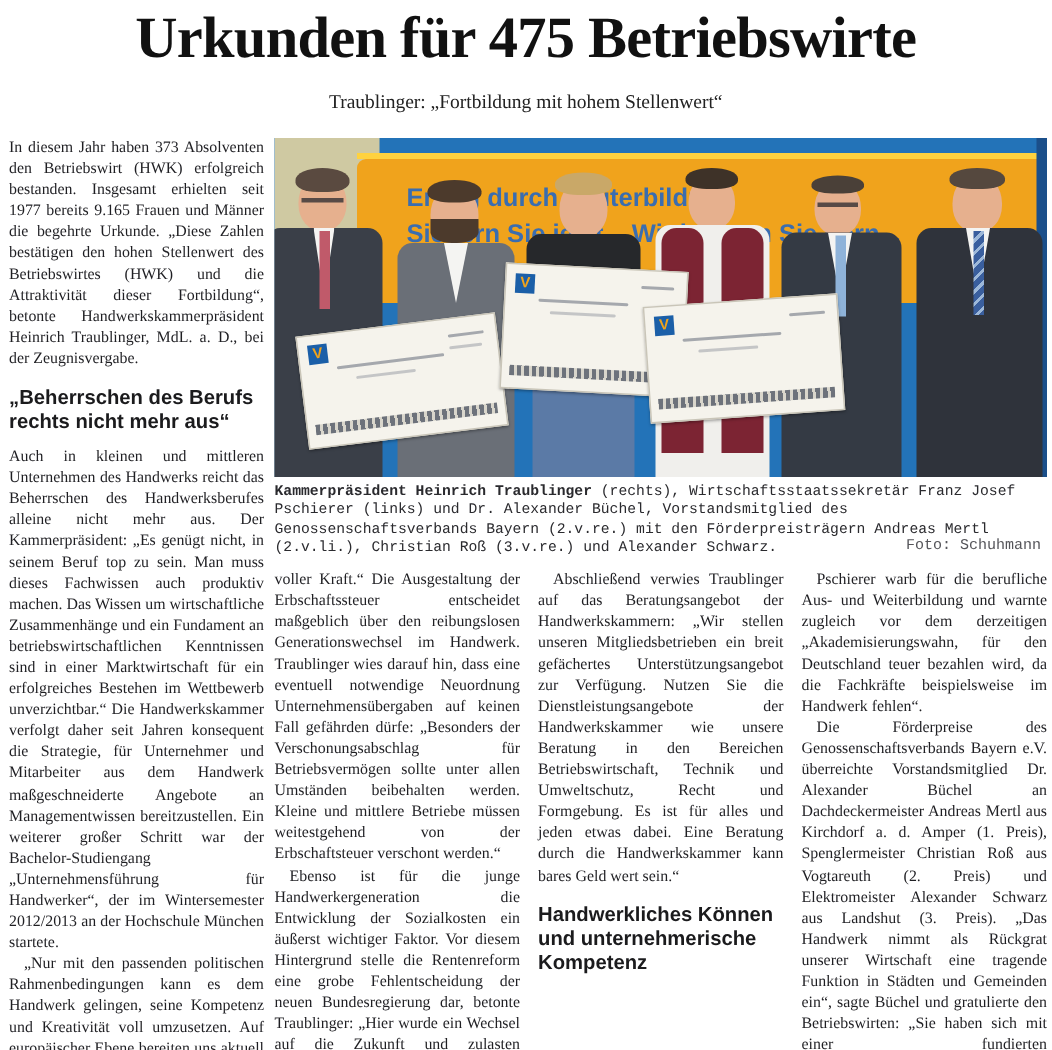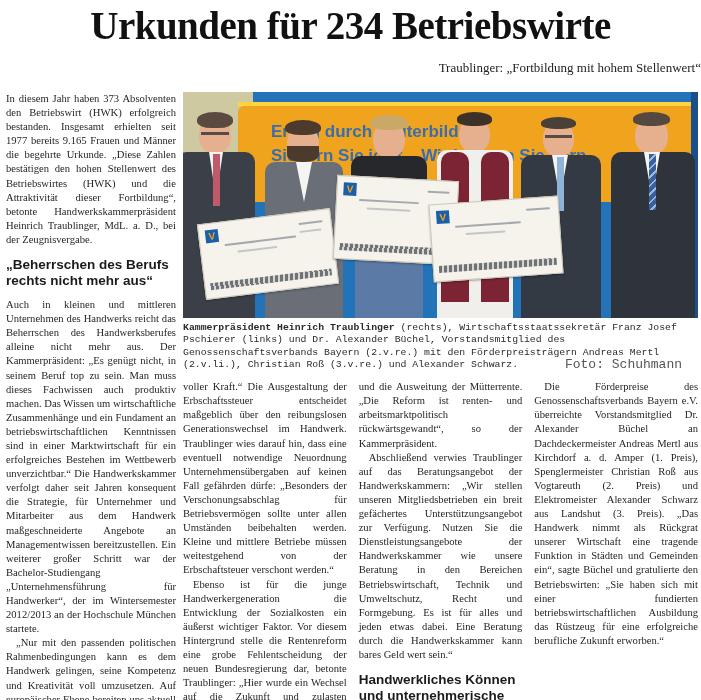--- a/index.html
+++ b/index.html
@@ -2,21 +2,21 @@
 <html lang="de"><head>
 <meta charset="utf-8">
 <style>
   html,body{margin:0;padding:0;background:#ffffff;}
   .page{position:relative;width:701px;height:700px;background:#fff;overflow:hidden;
         font-family:"Liberation Serif",serif;color:#1c1c1e;}
   
   .headline{position:absolute;left:0;top:4px;width:100%;text-align:center;
     font-family:"Liberation Serif",serif;font-weight:700;font-size:39px;line-height:1.12;
     letter-spacing:-0.5px;color:#111;}
-  .subhead{position:absolute;left:0;top:60px;width:100%;text-align:right;
+  .subhead{position:absolute;left:0;top:60px;width:100%;text-align:center;
     font-size:13px;color:#222;}
   
   .coltext{font-size:10.6px;line-height:14.1px;text-align:justify;color:#1f1f23;}
   .coltext p{margin:0;}
   .coltext p.indent{text-indent:10px;}
   .col1{position:absolute;left:6px;top:92px;width:170px;}
   .subheading{font-family:"Liberation Sans",sans-serif;font-weight:700;
     font-size:13.5px;line-height:16px;color:#1b1b1d;margin:10px 0 9px 0;text-align:left;}
   .right{position:absolute;left:183px;top:92px;width:515px;}
   .threecols{display:flex;gap:12px;margin-top:9px;}
@@ -48,28 +48,28 @@
     color:#f0a31c;font-family:"Liberation Sans",sans-serif;font-weight:700;font-size:10px;
     line-height:13px;text-align:center;}
   .scrib{position:absolute;height:2px;background:#8a8f98;border-radius:2px;opacity:.75;}
   .scrib.light{opacity:.45;}
   .check .band{position:absolute;left:4%;bottom:8px;width:92%;height:7px;
     background:repeating-linear-gradient(90deg,#6d727b 0 3px,#d9d6cc 3px 5px);}
   
   .caption{margin-top:4px;font-family:Liberation Mono, monospace;font-size:9.8px;
     line-height:12.3px;color:#2a2a2e;text-align:left;position:relative;}
   .caption b{font-weight:700;}
-  .credit{position:absolute;right:16px;bottom:0;font-size:13px;color:#55555a;}
+  .credit{position:absolute;right:4px;bottom:0;font-size:10px;color:#55555a;}
 </style>
 </head>
 <body>
 
 <div class="page">
 
-  <div class="headline">Urkunden für 234 Betriebswirte</div>
+  <div class="headline">Urkunden für 475 Betriebswirte</div>
   <div class="subhead">Traublinger: „Fortbildung mit hohem Stellenwert“</div>
 
   <div class="col1 coltext">
     <p>In diesem Jahr haben 373 Absolventen den Betriebswirt (HWK) erfolgreich bestanden. Insgesamt erhielten seit 1977 bereits 9.165 Frauen und Männer die begehrte Urkunde. „Diese Zahlen bestätigen den hohen Stellenwert des Betriebswirtes (HWK) und die Attraktivität dieser Fortbildung“, betonte Handwerkskammerpräsident Heinrich Traublinger, MdL. a. D., bei der Zeugnisvergabe.</p>
     <div class="subheading">„Beherrschen des Berufs rechts nicht mehr aus“</div>
     <p>Auch in kleinen und mittleren Unternehmen des Handwerks reicht das Beherrschen des Handwerksberufes alleine nicht mehr aus. Der Kammerpräsident: „Es genügt nicht, in seinem Beruf top zu sein. Man muss dieses Fachwissen auch produktiv machen. Das Wissen um wirtschaftliche Zusammenhänge und ein Fundament an betriebswirtschaftlichen Kenntnissen sind in einer Marktwirtschaft für ein erfolgreiches Bestehen im Wettbewerb unverzichtbar.“ Die Handwerkskammer verfolgt daher seit Jahren konsequent die Strategie, für Unternehmer und Mitarbeiter aus dem Handwerk maßgeschneiderte Angebote an Managementwissen bereitzustellen. Ein weiterer großer Schritt war der Bachelor-Studiengang „Unternehmensführung für Handwerker“, der im Wintersemester 2012/2013 an der Hochschule München startete.</p>
     <p class="indent">„Nur mit den passenden politischen Rahmenbedingungen kann es dem Handwerk gelingen, seine Kompetenz und Kreativität voll umzusetzen. Auf europäischer Ebene bereiten uns aktuell die Angriffe auf den Meistervorbehalt in den 41 Anlage-A-Berufen am meisten Sorgen“, berichtete Traublinger, „schwächt man diesen, gerät das gesamte duale System ins Wanken. Gegen diese Angriffe wehren wir uns mit</p>
   </div>
 
   <div class="right">
@@ -165,24 +165,24 @@
       <b>Kammerpräsident Heinrich Traublinger</b><span> (rechts), Wirtschaftsstaatssekretär Franz Josef Pschierer (links) und Dr. Alexander Büchel, Vorstandsmitglied des Genossenschaftsverbands Bayern (2.v.re.) mit den Förderpreisträgern Andreas Mertl (2.v.li.), Christian Roß (3.v.re.) und Alexander Schwarz.</span>
       <span class="credit">Foto: Schuhmann</span>
     </div>
 
     <div class="threecols">
       <div class="tc coltext">
         <p>voller Kraft.“ Die Ausgestaltung der Erbschaftssteuer entscheidet maßgeblich über den reibungslosen Generationswechsel im Handwerk. Traublinger wies darauf hin, dass eine eventuell notwendige Neuordnung Unternehmensübergaben auf keinen Fall gefährden dürfe: „Besonders der Verschonungsabschlag für Betriebsvermögen sollte unter allen Umständen beibehalten werden. Kleine und mittlere Betriebe müssen weitestgehend von der Erbschaftsteuer verschont werden.“</p>
         <p class="indent">Ebenso ist für die junge Handwerkergeneration die Entwicklung der Sozialkosten ein äußerst wichtiger Faktor. Vor diesem Hintergrund stelle die Rentenreform eine grobe Fehlentscheidung der neuen Bundesregierung dar, betonte Traublinger: „Hier wurde ein Wechsel auf die Zukunft und zulasten kommender Generationen gezogen.“ Das Handwerk kritisiert insbesondere die abschlagsfreie Altersrente ab dem 63. Lebensjahr nach 45 Beitragsjahren</p>
       </div>
       <div class="tc coltext">
-        <p>und die Ausweitung der Mütterrente. „Die Reform ist renten- und arbeitsmarktpolitisch rückwärtsgewandt“, so der Kammerpräsident.</p>
         <p class="indent">Abschließend verwies Traublinger auf das Beratungsangebot der Handwerkskammern: „Wir stellen unseren Mitgliedsbetrieben ein breit gefächertes Unterstützungsangebot zur Verfügung. Nutzen Sie die Dienstleistungsangebote der Handwerkskammer wie unsere Beratung in den Bereichen Betriebswirtschaft, Technik und Umweltschutz, Recht und Formgebung. Es ist für alles und jeden etwas dabei. Eine Beratung durch die Handwerkskammer kann bares Geld wert sein.“</p>
         <div class="subheading">Handwerkliches Können und unternehmerische Kompetenz</div>
 
       </div>
       <div class="tc coltext">
+        <p class="indent">Pschierer warb für die berufliche Aus- und Weiterbildung und warnte zugleich vor dem derzeitigen „Akademisierungswahn, für den Deutschland teuer bezahlen wird, da die Fachkräfte beispielsweise im Handwerk fehlen“.</p>
         <p class="indent">Die Förderpreise des Genossenschaftsverbands Bayern e.V. überreichte Vorstandsmitglied Dr. Alexander Büchel an Dachdeckermeister Andreas Mertl aus Kirchdorf a. d. Amper (1. Preis), Spenglermeister Christian Roß aus Vogtareuth (2. Preis) und Elektromeister Alexander Schwarz aus Landshut (3. Preis). „Das Handwerk nimmt als Rückgrat unserer Wirtschaft eine tragende Funktion in Städten und Gemeinden ein“, sagte Büchel und gratulierte den Betriebswirten: „Sie haben sich mit einer fundierten betriebswirtschaftlichen Ausbildung das Rüstzeug für eine erfolgreiche berufliche Zukunft erworben.“</p>
       </div>
     </div>
 
   </div>
 </div>
 
 </body></html>

